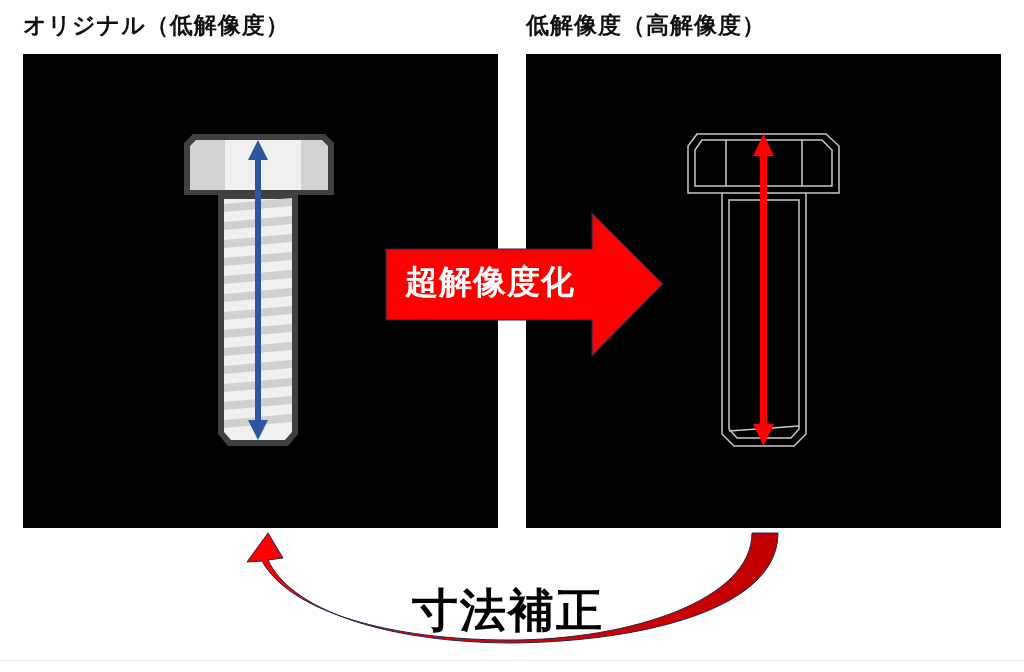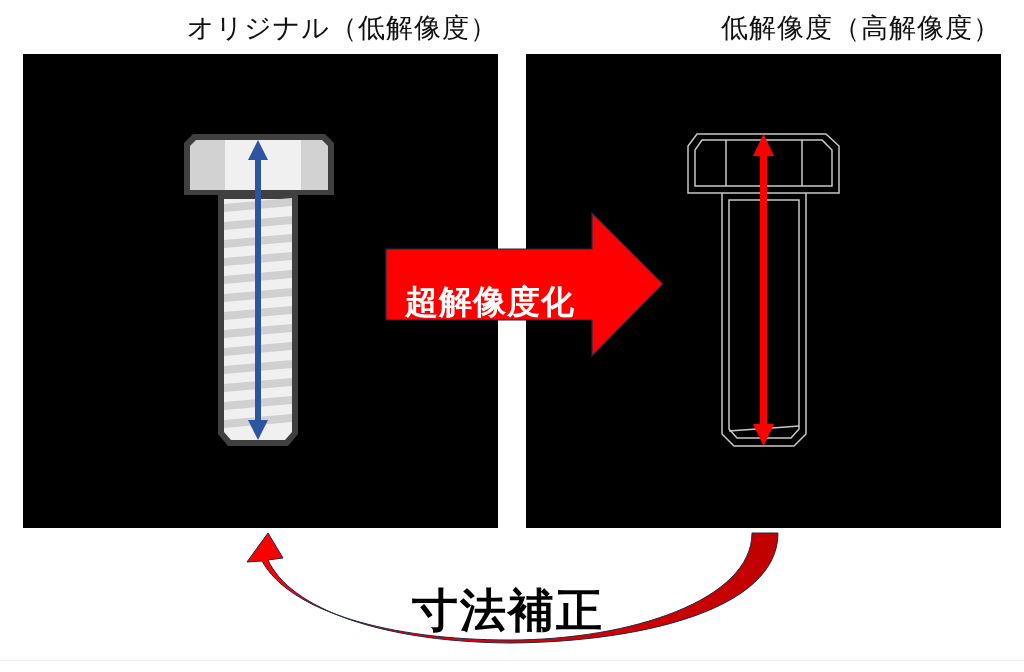--- a/index.html
+++ b/index.html
@@ -1,23 +1,23 @@
 <!DOCTYPE html>
 <html><head>
 <meta charset="utf-8">
 <style>
   html, body { margin:0; padding:0; }
   body { width:1024px; height:672px; background:#ffffff; position:relative; overflow:hidden;
          font-family:"DejaVu Sans", "Liberation Sans", sans-serif; }
-  .title { position:absolute; top:10px; font-size:27px; font-weight:normal; color:#111; text-align:right; letter-spacing:1px; }
+  .title { position:absolute; top:10px; font-size:23px; font-weight:bold; color:#111; text-align:left; letter-spacing:1px; }
   .panel { position:absolute; top:54px; width:475px; height:474px; background:#000; }
   #left-panel { left:23px; }
   #right-panel { left:526px; }
   svg { position:absolute; left:0; top:0; }
-  .arrow-label { position:absolute; left:405px; top:260px; font-size:33px; font-weight:bold; color:#fff; letter-spacing:1px;margin-top:20px; }
+  .arrow-label { position:absolute; left:405px; top:260px; font-size:33px; font-weight:bold; color:#fff; letter-spacing:1px; }
   .bottom-label { position:absolute; left:412px; top:580px; font-size:46px; font-weight:bold; color:#000; letter-spacing:2px; }
   .footer-line { position:absolute; left:0; top:660px; width:1024px; height:1px; background:#ececec; }
 </style>
 </head>
 <body>
 
 <div class="title" style="left:23px;width:475px;">オリジナル（低解像度）</div>
 <div class="title" style="left:526px;width:475px;">低解像度（高解像度）</div>
 
 <div class="panel" id="left-panel">

